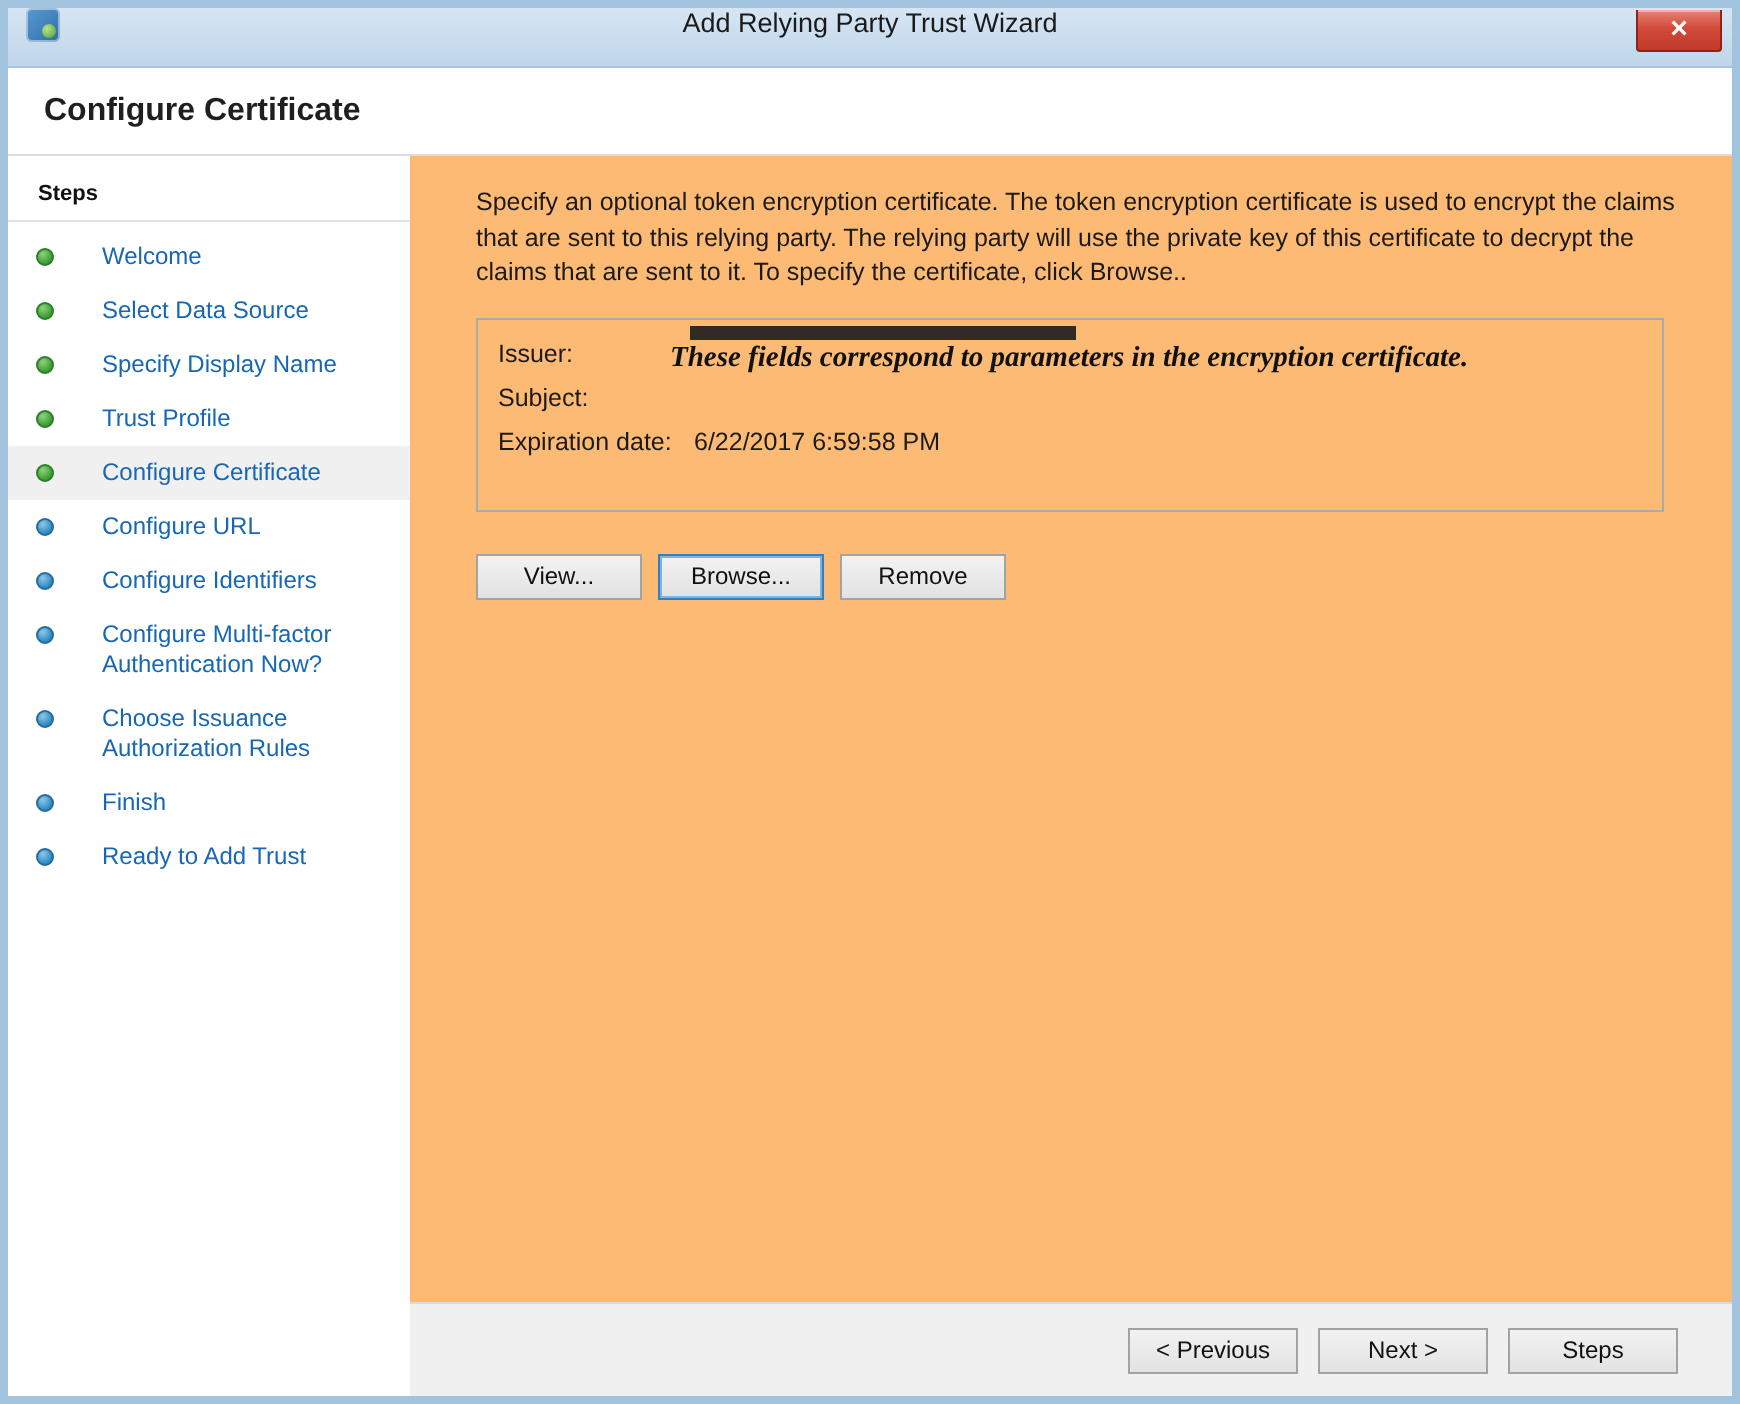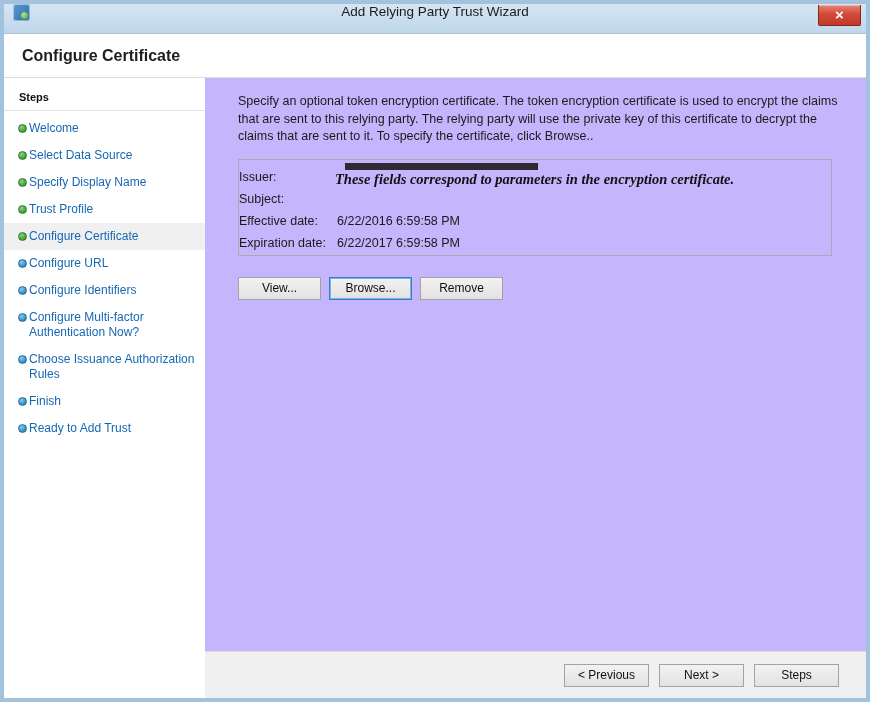--- a/index.html
+++ b/index.html
@@ -101,21 +101,21 @@
     padding: 4px 0 7px 15px;
   }
   .steps-divider {
     height: 1px;
     background: #e2e2e2;
     margin-bottom: 4px;
   }
   .step {
     display: flex;
     align-items: flex-start;
-    gap: 2px;
+    gap: 24px;
     padding: 6px 6px 6px 14px;
     font-size: 12px;
     line-height: 15px;
     color: #1767b3;
     cursor: default;
   }
   .step .dot {
     width: 9px; height: 9px;
     border-radius: 50%;
     flex: none;
@@ -128,21 +128,21 @@
   .step.pending .dot {
     background: radial-gradient(circle at 35% 30%, #8cc8e8, #2f8ac2 70%);
     border: 1px solid #256c99;
   }
   .step.current {
     background: #f0f0f0;
   }
   
   .main-panel {
     flex: 1;
-    background: #c4b5fd;
+    background: #fdba74;
     display: flex;
     flex-direction: column;
     min-width: 0;
     justify-content: center;
   }
   .content {
     flex: 1;
     padding: 15px 36px 0 33px;
   }
   .description {
@@ -150,21 +150,21 @@
     font-size: 12.5px;
     line-height: 1.4;
     color: #1a1a1a;
     margin-bottom: 13px;
   }
   .cert-box {
     width: 594px;
     height: 97px;
     border: 1px solid #ababab;
     position: relative;
-    padding: 9px 0 0 0;
+    padding: 9px 0 0 10px;
   }
   .cert-row {
     display: flex;
     font-size: 12.5px;
     color: #1a1a1a;
     line-height: 16px;
     margin-bottom: 6px;
   }
   .cert-label {
     width: 98px;
@@ -305,24 +305,20 @@
         <div class="cert-box">
           <div class="cert-row">
             <span class="cert-label">Issuer:</span>
             <span class="cert-value"></span>
           </div>
           <div class="cert-row">
             <span class="cert-label">Subject:</span>
             <span class="cert-value"></span>
           </div>
           <div class="cert-row">
-            <span class="cert-label">Effective date:</span>
-            <span class="cert-value">6/22/2016 6:59:58 PM</span>
-          </div>
-          <div class="cert-row">
             <span class="cert-label">Expiration date:</span>
             <span class="cert-value">6/22/2017 6:59:58 PM</span>
           </div>
           <div class="redaction-bar"></div>
           <div class="annotation">These fields correspond to parameters in the encryption certificate.</div>
         </div>
 
         <div class="cert-buttons">
           <button class="btn">View...</button>
           <button class="btn focused">Browse...</button>

